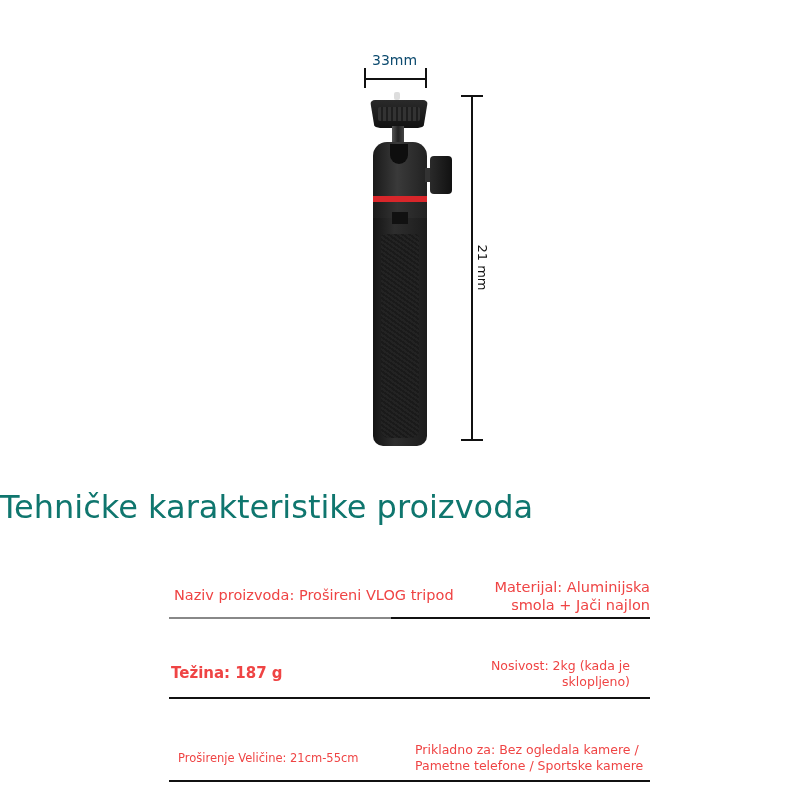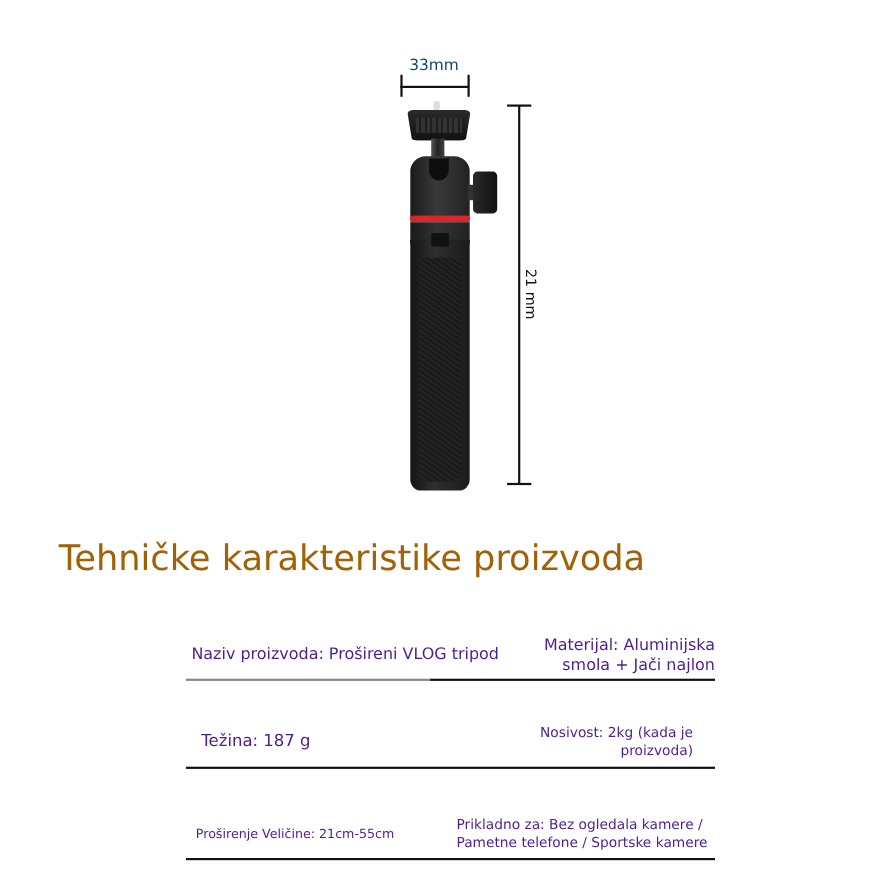--- a/index.html
+++ b/index.html
@@ -50,32 +50,32 @@
       background: linear-gradient(90deg,#141414,#2e2e2e 40%,#1c1c1c); border-radius: 0 0 10px 10px;
     }
     .grip {
       left: 381px; top: 234px; width: 38px; height: 204px;
       background: repeating-linear-gradient(35deg,#232323 0 2px,#1a1a1a 2px 4px); border-radius: 4px 4px 8px 8px;
     }
     .slot { left: 392px; top: 212px; width: 16px; height: 12px; background: #111; }
 
     
     .title {
-      left: 0; top: 488px; width: 640px; text-align: center;
-      font-size: 32px; color: #a16207; font-weight: normal;
+      left: 0; top: 488px; width: 640px; text-align: left;
+      font-size: 32px; color: #0f766e; font-weight: normal;
     }
 
     
-    .spec { font-size: 14.5px; color: #4c1d95; }
+    .spec { font-size: 14.5px; color: #ef4444; }
     .row-line { height: 1.5px; background: #111; }
     .r1-left { left: 174px; top: 587px; }
     .r1-right { left: 455px; top: 578px; width: 195px; text-align: right; line-height: 18px; }
     .r1-line-l { left: 169px; top: 617px; width: 222px; background: #888; height: 2px; }
     .r1-line-r { left: 391px; top: 617px; width: 259px; }
-    .r2-left { left: 183px; top: 664px; font-size: 15px; }
+    .r2-left { left: 171px; top: 664px; font-size: 15px; font-weight: bold; }
     .r2-right { left: 470px; top: 658px; width: 160px; text-align: right; font-size: 12.5px; line-height: 16px; }
     .r2-line { left: 169px; top: 697px; width: 481px; }
     .r3-left { left: 178px; top: 751px; font-size: 11.5px; text-align: right; }
     .r3-right { left: 415px; top: 742px; font-size: 12.5px; line-height: 16px; }
     .r3-line { left: 169px; top: 780px; width: 481px; }
   </style>
 </head>
 <body>
 
 <div class="abs dim-w-label">33mm</div>
@@ -114,21 +114,21 @@
       <div>smola + Jači najlon</div>
     </div>
     <div class="abs row-line r1-line-l"></div>
     <div class="abs row-line r1-line-r"></div>
   </div>
 
   <div>
     <div class="abs spec r2-left">Težina: 187 g</div>
     <div class="abs spec r2-right">
       <div>Nosivost: 2kg (kada je</div>
-      <div>proizvoda)</div>
+      <div>sklopljeno)</div>
     </div>
     <div class="abs row-line r2-line"></div>
   </div>
 
   <div>
     <div class="abs spec r3-left">Proširenje Veličine: 21cm-55cm</div>
     <div class="abs spec r3-right">
       <div>Prikladno za: Bez ogledala kamere /</div>
       <div>Pametne telefone / Sportske kamere</div>
     </div>

